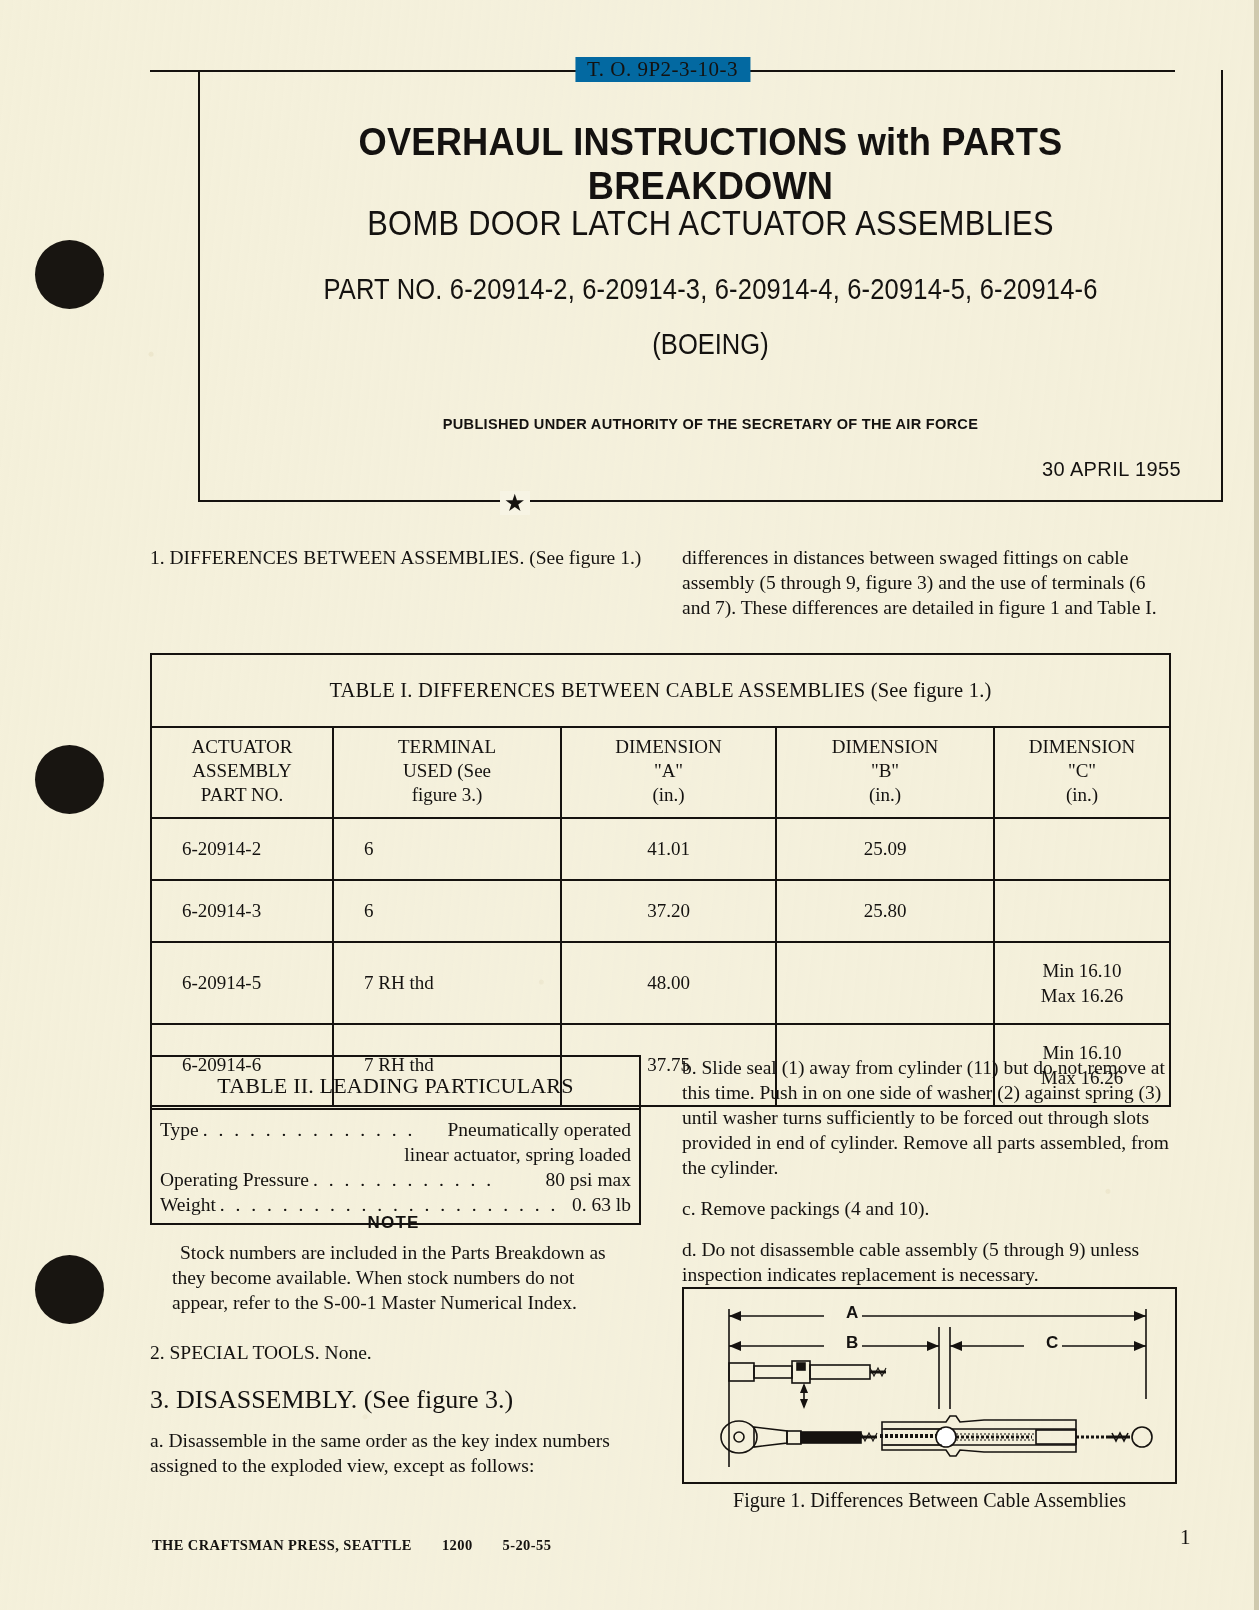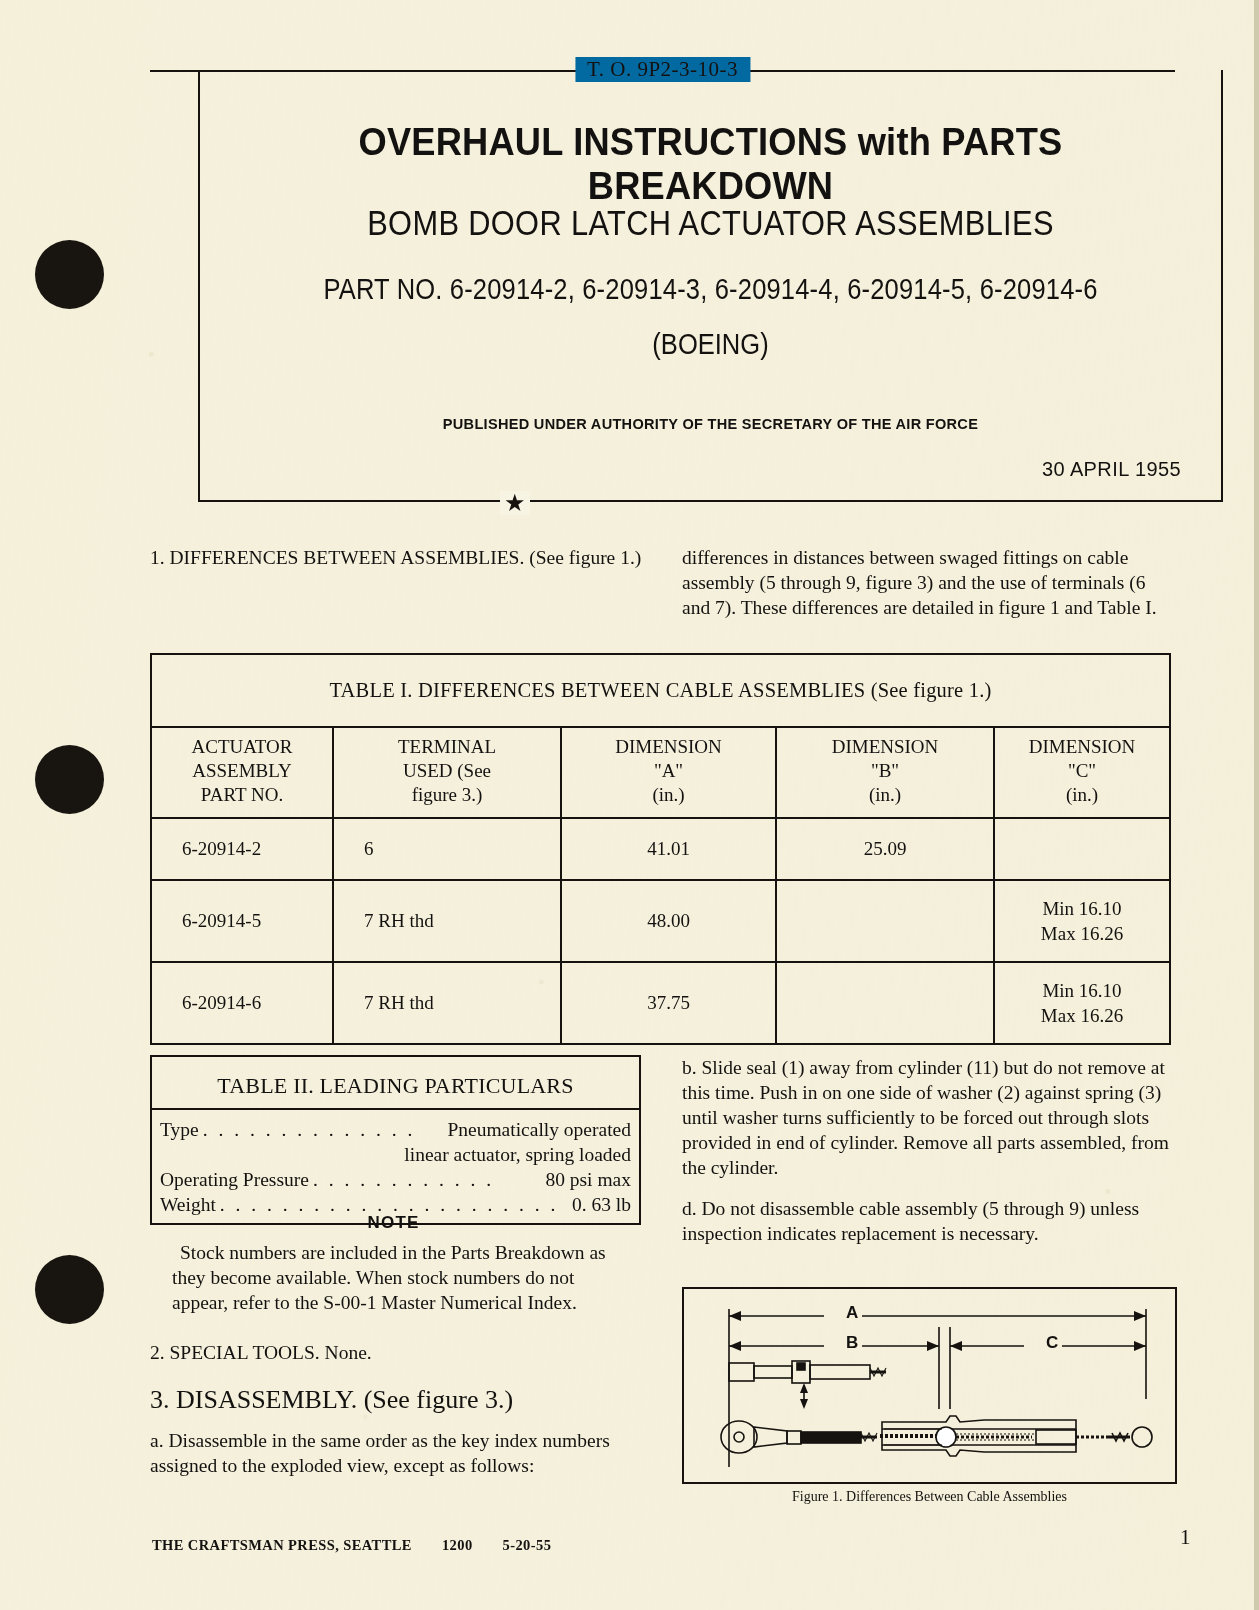--- a/index.html
+++ b/index.html
@@ -146,21 +146,21 @@
   .sec3{position:absolute;left:150px;top:1385px;width:492px;font-size:26px;}
   .sec3a{position:absolute;left:150px;top:1428px;width:500px;font-size:19.5px;line-height:25px;}
 
   
   .figbox{
     position:absolute;left:682px;top:1287px;width:491px;height:193px;
     border:2px solid #15120f;background:transparent;
   }
   .figcap{
     position:absolute;left:682px;top:1489px;width:495px;text-align:center;
-    font-size:14px;
+    font-size:20px;
   }
   .pageno{
     position:absolute;left:1180px;top:1525px;font-size:21px;
   }
   .footer{
     position:absolute;left:152px;top:1537px;
     font-family:"Liberation Serif",serif;font-weight:bold;
     font-size:14.5px;letter-spacing:.4px;
   }
   .footer span{margin-right:26px;}
@@ -231,20 +231,27 @@
   </tr>
 
   <tr>
     <td class="c1">6-20914-2</td>
     <td class="c2">6</td>
     <td class="ctr">41.01</td>
     <td class="ctr">25.09</td>
     <td class="ctr"></td>
   </tr>
   <tr>
+    <td class="c1">6-20914-3</td>
+    <td class="c2">6</td>
+    <td class="ctr">37.20</td>
+    <td class="ctr">25.80</td>
+    <td class="ctr"></td>
+  </tr>
+  <tr>
     <td class="c1 tall">6-20914-5</td>
     <td class="c2 tall">7 RH thd</td>
     <td class="ctr tall">48.00</td>
     <td class="ctr tall"></td>
     <td class="tall">
       <div class="mm">Min 16.10</div>
       <div class="mm">Max 16.26</div>
     </td>
   </tr>
   <tr>
@@ -284,20 +291,21 @@
 
 <div class="note-h">NOTE</div>
 <div class="note-b">Stock numbers are included in the Parts Breakdown as they become available.  When stock numbers do not appear, refer to the S-00-1 Master Numerical Index.</div>
 
 <div class="sec2">2.  SPECIAL TOOLS.  None.</div>
 <div class="sec3">3.  DISASSEMBLY.  (See figure 3.)</div>
 <div class="sec3a">a.  Disassemble in the same order as the key index numbers assigned to the exploded view, except as follows:</div>
 
 <div class="col rcol" style="top:1055px;">
   <p class="para">b.  Slide seal (1) away from cylinder (11) but do not remove at this time.  Push in on one side of washer (2) against spring (3) until washer turns sufficiently to be forced out through slots provided in end of cylinder. Remove all parts assembled, from the cylinder.</p>
+  <p class="para">c.  Remove packings (4 and 10).</p>
   <p class="para">d.  Do not disassemble cable assembly (5 through 9) unless inspection indicates replacement is necessary.</p>
 </div>
 
 <div class="figbox">
   <svg width="487" height="189" viewBox="0 0 487 189">
     <g stroke="#15120f" fill="none" stroke-width="1.6">
 
       <line x1="45" y1="20" x2="45" y2="178"></line>
       <line x1="462" y1="20" x2="462" y2="110"></line>
       <line x1="255" y1="38" x2="255" y2="120"></line>

